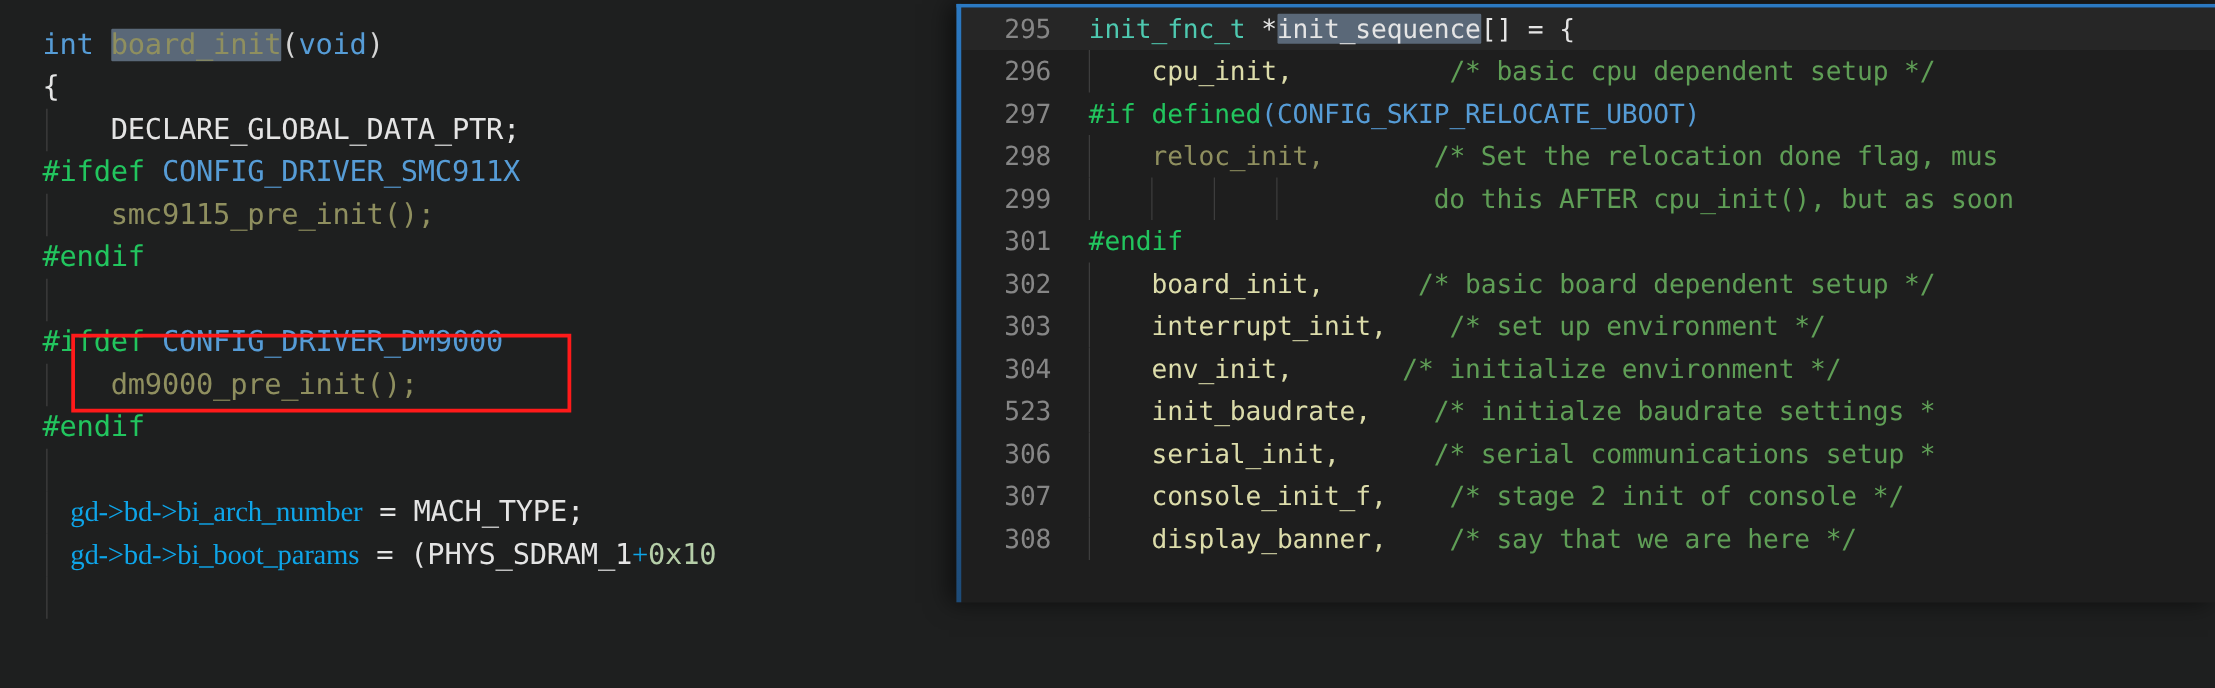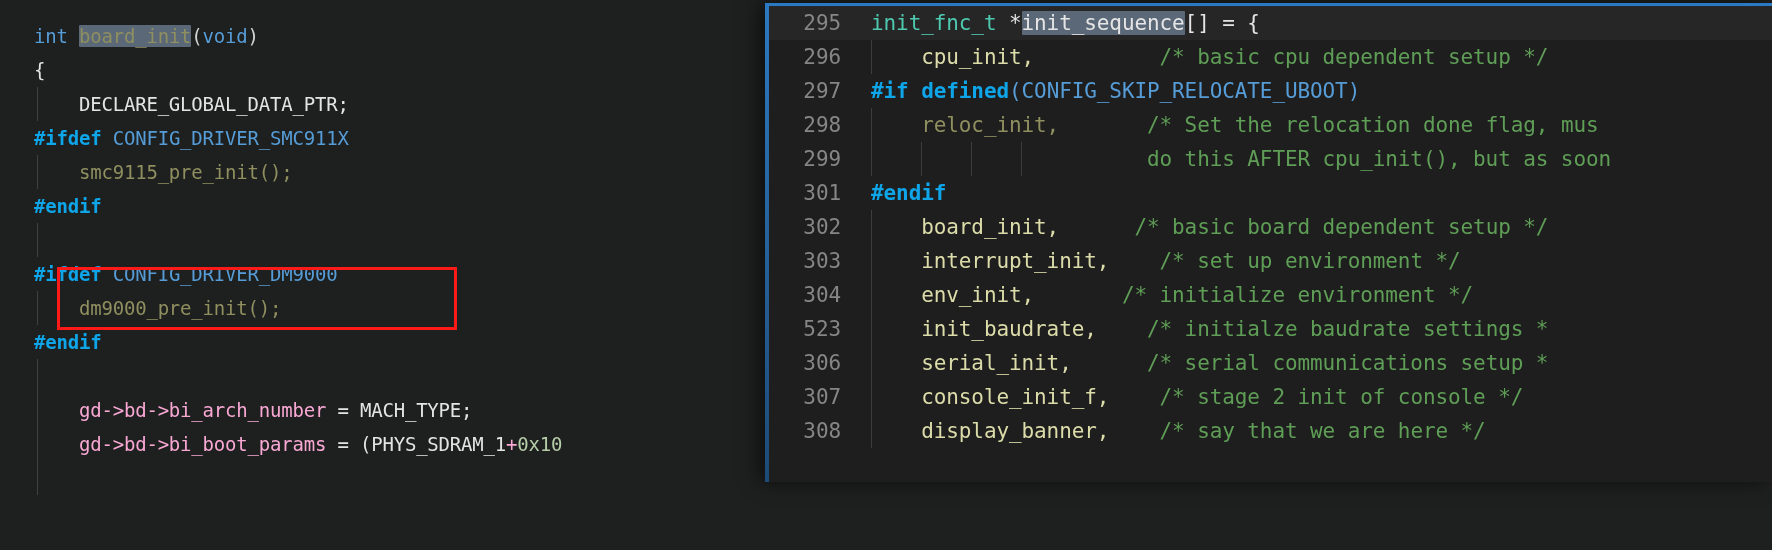--- a/index.html
+++ b/index.html
@@ -24,21 +24,21 @@
     height: 550px;
     background: #1e1f1f;
     overflow: hidden;
   }
   #left-code {
     position: absolute;
     left: 0;
     top: 0;
     padding-left: 34px;
     padding-top: 19px;
-    font-size: 19px;
+    font-size: 23px;
     line-height: 34px;
     white-space: pre;
     letter-spacing: -0.2px;
   }
   .lrow {
     height: 34px;
     white-space: pre;
     position: relative;
   }
   
@@ -48,24 +48,24 @@
     top: 0;
     width: 1px;
     height: 34px;
     background: #404040;
   }
 
   
   .k-type      { color: #569cd6; }   
   .k-plain     { color: #d4d4d4; }
   .k-punct     { color: #d4d4d4; }
-  .k-pre       { color: #0ea5e9; font-weight: bold; }   
+  .k-pre       { color: #22c55e; }   
   .k-macro     { color: #569cd6; }   
   .k-call      { color: #8f8f5f; }   
-  .k-ident     { color: #f9a8d4; }   
+  .k-ident     { color: #0ea5e9; font-family: Liberation Serif, serif; }   
   .k-const     { color: #e5e5e5; }
   .k-comment   { color: #5f9e56; }
   .k-fnname    { color: #dcdcaa; text-align: right; }   
   .k-typedef   { color: #4ec9b0; }   
   .k-num       { color: #b5cea8; }
   .k-white     { color: #e4e4e4; }
   .sel-highlight {
     background: #5a6878;
     border-radius: 1px;
   }

